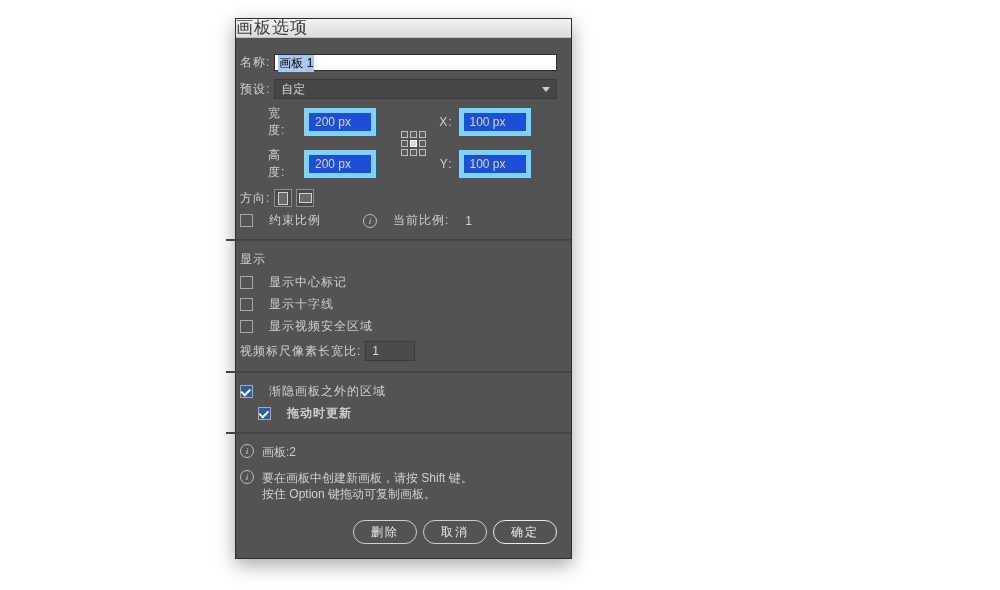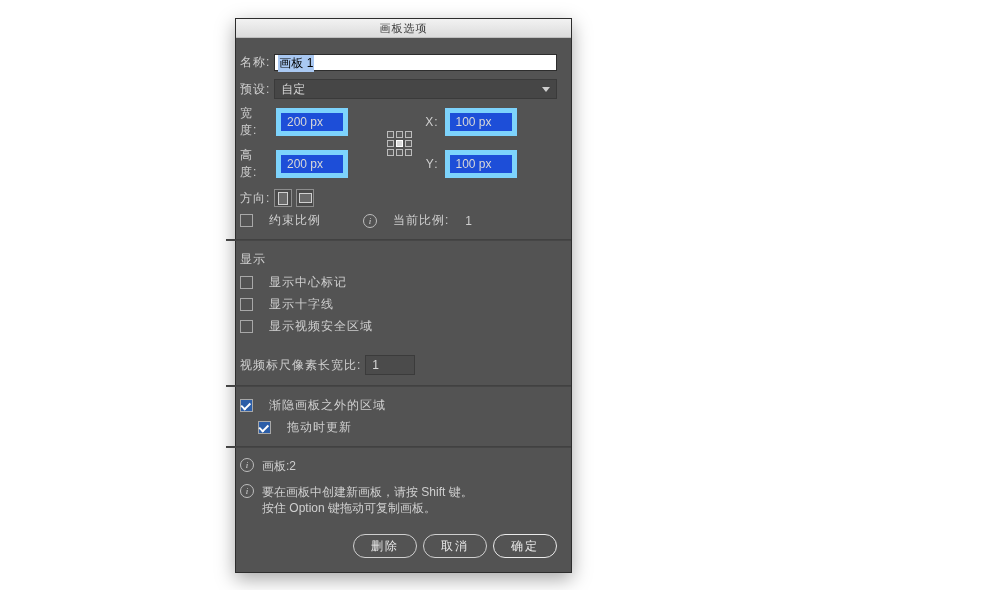--- a/index.html
+++ b/index.html
@@ -1,45 +1,45 @@
 <!DOCTYPE html>
 <html><head>
 <meta charset="utf-8">
 <style>
   html,body{margin:0;padding:0;width:1000px;height:590px;background:#fff;font-family:"Helvetica Neue",Arial,"Microsoft YaHei",sans-serif;font-size:12px;color:#d9d9d9;}
   .dialog{position:absolute;left:235px;top:18px;width:335px;background:#535353;border:1px solid #2d2d2d;box-shadow:0 6px 18px rgba(0,0,0,.35);}
-  .titlebar{height:18px;background:#e8e8e8 linear-gradient(#f2f2f2,#dcdcdc);border-bottom:1px solid #bfbfbf;color:#3a3a3a;text-align:center;line-height:18px;font-size:11px;letter-spacing:1px;}
+  .titlebar{height:18px;background:#e8e8e8 linear-gradient(#f2f2f2,#dcdcdc);border-bottom:1px solid #bfbfbf;color:#3a3a3a;line-height:18px;font-size:17px;letter-spacing:1px;}
   .content{padding:11px 14px 14px 4px;}
   .row{display:flex;align-items:center;margin:4px 0;min-height:18px;}
   .lbl{color:#cfcfcf;font-size:12px;letter-spacing:1px;}
   .name-input{flex:1;margin-left:4px;height:17px;border:1px solid #2d2d2d;background:#fff;color:#000;font-size:12px;padding:0 3px;box-sizing:border-box;}
   .name-input .seltxt{background:#a9c8f2;display:inline-block;padding:0 1px;}
   .select{flex:1;margin-left:4px;height:18px;background:#464646;border:1px solid #3a3a3a;display:flex;align-items:center;justify-content:space-between;padding:0 6px 0 6px;color:#d4d4d4;gap:7px;}
   .chev{width:0;height:0;border-left:4px solid transparent;border-right:4px solid transparent;border-top:5px solid #cfcfcf;}
   .num-input{display:inline-flex;align-items:center;height:18px;background:#1d4ed8;border:5px solid #7dd3fc;padding:0 6px;color:#d8d8d8;min-width:50px;}
   .num-ro{background:transparent;border-color:transparent;}
   .pair{display:flex;align-items:center;gap:6px;}
-  .grid2{display:grid;grid-template-columns:1fr auto 1fr;column-gap:14px;row-gap:8px;margin-top:6px;align-items:center;}
+  .grid2{display:grid;grid-template-columns:1fr auto 1fr;column-gap:14px;row-gap:8px;margin-top:6px;align-items:center;margin-left:28px;}
   .pair .lbl{width:30px;text-align:left;}
   .xpair .lbl{width:14px;text-align:right;}
   .refgrid{width:24px;height:24px;display:grid;grid-template-columns:repeat(3,1fr);grid-template-rows:repeat(3,1fr);gap:2px;justify-self:center;}
   .refgrid span{width:5px;height:5px;border:1px solid #bdbdbd;background:#5a5a5a;}
   .refgrid span.sel{background:#d8d8d8;border-color:#fff;}
   .orient{display:flex;gap:4px;margin-left:4px;}
   .obx{width:16px;height:16px;border:1px solid #8d8d8d;background:#4a4a4a;display:flex;align-items:center;justify-content:center;}
   .obx .doc{width:8px;height:11px;border:1px solid #d0d0d0;background:#6a6a6a;}
   .obx .docl{width:11px;height:8px;border:1px solid #d0d0d0;background:#6a6a6a;}
   .chk{display:flex;align-items:center;gap:16px;margin:5px 0;}
   .chkbox{width:11px;height:11px;border:1px solid #a8a8a8;background:#535353;display:flex;align-items:center;justify-content:center;}
   .chkbox.checked{background:#2c5ea8;}
   .chkbox .mark{width:7px;height:4px;border-left:2px solid #fff;border-bottom:2px solid #fff;transform:rotate(-45deg) translate(0px,-1px);}
   .info{width:12px;height:12px;border:1px solid #bdbdbd;border-radius:50%;display:inline-flex;align-items:center;justify-content:center;font-size:9px;color:#d7d7d7;font-style:italic;font-family:Georgia,serif;}
   .hr{height:1px;background:#464646;border-top:1px solid #414141;margin:10px -14px;}
   .sect{color:#cfcfcf;font-size:12px;margin:4px 0 6px 0;letter-spacing:1px;}
-  .indent{margin-left:18px;}
+  .indent{margin-left:18px;font-weight:bold;}
   .footer{display:flex;justify-content:flex-end;gap:6px;margin-top:18px;}
   .btn{min-width:62px;height:22px;border:1px solid #cfcfcf;border-radius:12px;background:#535353;color:#e8e8e8;display:flex;align-items:center;justify-content:center;letter-spacing:2px;font-size:12px;}
   .btn.primary{border:1.5px solid #eaeaea;}
   .infoline{display:flex;gap:8px;align-items:flex-start;line-height:16px;color:#cfcfcf;}
 </style>
 </head>
 <body>
 
 <div class="dialog">
   <div class="titlebar">画板选项</div>
@@ -119,21 +119,21 @@
       <span class="lbl">显示中心标记</span>
     </div>
     <div class="chk">
       <div class="chkbox"></div>
       <span class="lbl">显示十字线</span>
     </div>
     <div class="chk">
       <div class="chkbox"></div>
       <span class="lbl">显示视频安全区域</span>
     </div>
-    <div class="row" style="margin-top:20px">
+    <div class="row" style="margin-top:6px">
       <span class="lbl">视频标尺像素长宽比:</span>
       <span class="num-input num-ro" style="margin-left:4px;border:1px solid #3b3b3b;background:#4b4b4b;min-width:36px">1</span>
     </div>
 
     <div class="hr"></div>
 
     <div class="chk">
       <div class="chkbox checked">
           <div class="mark"></div>
         </div>

